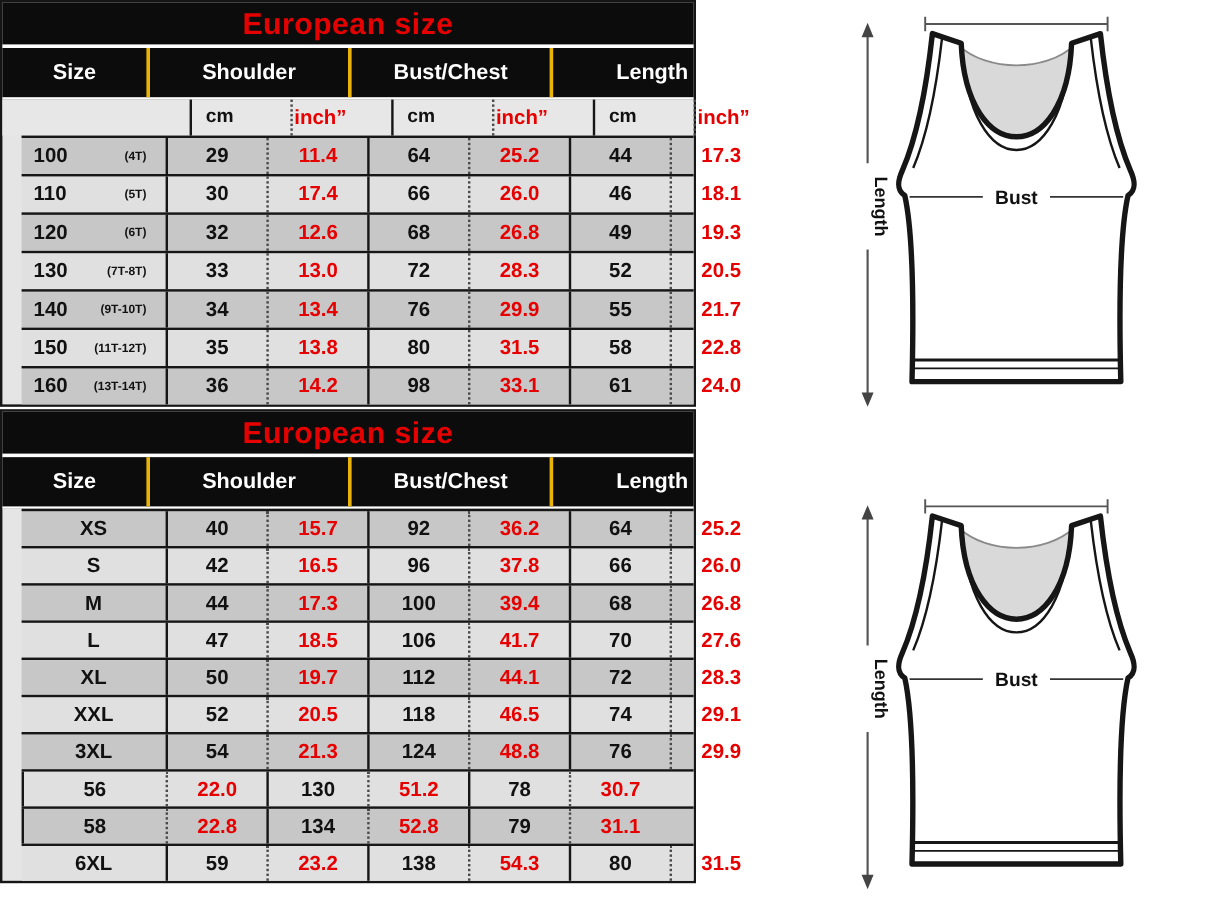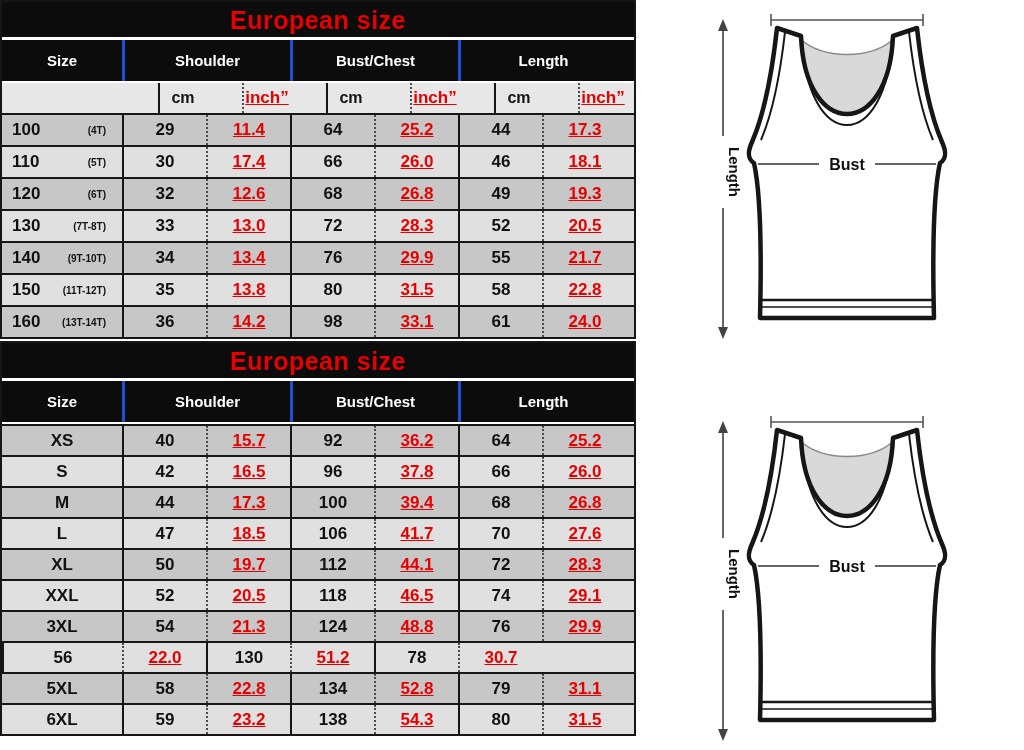--- a/index.html
+++ b/index.html
@@ -14,48 +14,48 @@
     -webkit-font-smoothing:antialiased;
   }
   .sheet{display:flex;width:1024px;height:750px;}
   .left-col{width:628px;flex:0 0 628px;}
   .right-col{
     width:396px;flex:1;display:flex;flex-direction:column;
     align-items:center;justify-content:space-between;
     padding:12px 0 6px 0;
   }
   
-  .size-table{width:636px;border:2px solid var(--ink);background:#e5e5e5;}
+  .size-table{width:580px;border:2px solid var(--ink);background:#e5e5e5;}
   .size-table + .size-table{margin-top:2px;}
   .tbl-title{
     height:38px;line-height:36px;background:var(--header-bg);
     color:var(--red);font-size:25px;text-align:center;
     border-bottom:3px solid #fff;letter-spacing:0.5px;
   }
   .thead{
     display:grid;grid-template-columns:120px 168px 168px 168px;
     height:43px;background:var(--header-bg);color:#fff;
     border-bottom:2px solid #fff;
   }
-  .hcell{display:flex;align-items:center;justify-content:center;font-size:15px;}
-  .hsep{border-left:3px solid #1d4ed8;}
+  .hcell{display:flex;align-items:center;justify-content:center;font-size:18px;}
+  .hsep{border-left:3px solid #eab308;}
   .unitrow{
     display:grid;grid-template-columns:120px 84px 84px 84px 84px 84px 84px;
     height:30px;background:var(--unit-bg);
   }
   .ucell{display:flex;align-items:center;justify-content:center;font-size:16px;color:#111;margin-left:36px;}
   .row{
     display:grid;grid-template-columns:120px 84px 84px 84px 84px 84px 84px;
-    height:32px;border-top:2px solid var(--ink);
+    height:32px;border-top:2px solid var(--ink);margin-left:16px;
   }
   .t2 .row{height:31px;}
   .row.dark{background:var(--row-dark);}
   .row.light{background:var(--row-light);}
   .cell{display:flex;align-items:center;justify-content:center;font-size:17px;color:#111;}
-  .cell.inch{color:var(--red);text-decoration:underline;}
+  .cell.inch{color:var(--red);}
   .bsolid{border-left:2px solid var(--ink);}
   .bdot{border-left:2px dotted #4a4a4a;}
   .sizecell{font-size:17px;}
   .sizecell.split{justify-content:space-between;padding:0 16px 0 10px;}
   .sizecell .tag{font-size:10px;}
   
   .fig{margin:0;}
   .fig svg{display:block;}
   text{font-family:"Liberation Sans",sans-serif;}
 </style>
@@ -244,21 +244,20 @@
           </div>
           <div class="row light">
             <div class="cell bsolid">56</div>
             <div class="cell inch bdot">22.0</div>
             <div class="cell bsolid">130</div>
             <div class="cell inch bdot">51.2</div>
             <div class="cell bsolid">78</div>
             <div class="cell inch bdot">30.7</div>
           </div>
           <div class="row dark">
-            <div class="cell sizecell">5XL</div>
             <div class="cell bsolid">58</div>
             <div class="cell inch bdot">22.8</div>
             <div class="cell bsolid">134</div>
             <div class="cell inch bdot">52.8</div>
             <div class="cell bsolid">79</div>
             <div class="cell inch bdot">31.1</div>
           </div>
           <div class="row light">
             <div class="cell sizecell">6XL</div>
             <div class="cell bsolid">59</div>

